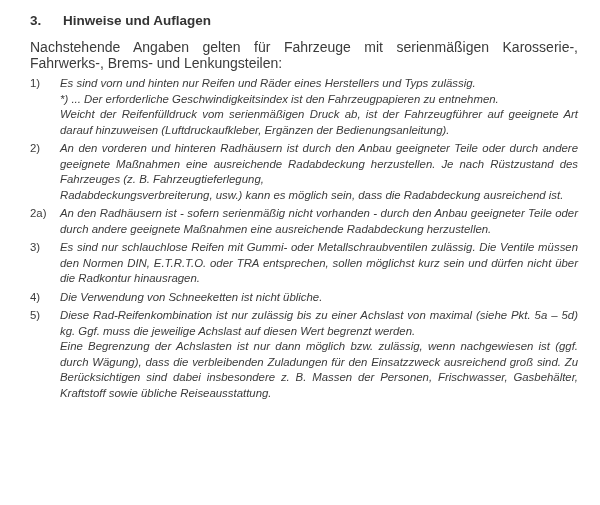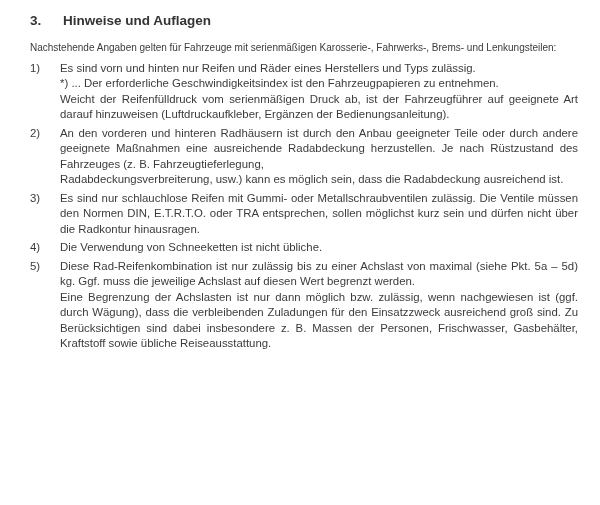--- a/index.html
+++ b/index.html
@@ -23,38 +23,39 @@
     display: grid;
     grid-template-columns: 33px 1fr;
     font-weight: bold;
     font-size: 13.5px;
     line-height: 17px;
     color: #343434;
     margin-bottom: 11px;
   }
   
   .intro {
-    font-size: 10px;
+    font-size: 14px;
     line-height: 15.5px;
     text-align: justify;
     white-space: pre-line;
     margin-bottom: 5px;
   }
   
   .item {
     display: grid;
     grid-template-columns: 30px 1fr;
     font-size: 11.4px;
     line-height: 15.5px;
     margin-bottom: 3px;
   }
   .item-number { text-align: left; }
   .item-text {
     text-align: justify;
     white-space: pre-line;
+    font-style: italic;
   }
 </style>
 </head>
 <body>
 
 <div class="page">
 
   <div class="doc-heading">
     <span>3.</span>
     <span>Hinweise und Auflagen</span>
@@ -68,20 +69,24 @@
 *) ... Der erforderliche Geschwindigkeitsindex ist den Fahrzeugpapieren zu entnehmen.
 Weicht der Reifenfülldruck vom serienmäßigen Druck ab, ist der Fahrzeugführer auf geeignete Art darauf hinzuweisen (Luftdruckaufkleber, Ergänzen der Bedienungsanleitung).</span>
   </div>
 
   <div class="item">
     <span class="item-number">2)</span>
     <span class="item-text">An den vorderen und hinteren Radhäusern ist durch den Anbau geeigneter Teile oder durch andere geeignete Maßnahmen eine ausreichende Radabdeckung herzustellen. Je nach Rüstzustand des Fahrzeuges (z. B. Fahrzeugtieferlegung,
 Radabdeckungsverbreiterung, usw.) kann es möglich sein, dass die Radabdeckung ausreichend ist.</span>
   </div>
 
+  <div class="item">
+    <span class="item-number">2a)</span>
+    <span class="item-text">An den Radhäusern ist - sofern serienmäßig nicht vorhanden - durch den Anbau geeigneter Teile oder durch andere geeignete Maßnahmen eine ausreichende Radabdeckung herzustellen.</span>
+  </div>
 
   <div class="item">
     <span class="item-number">3)</span>
     <span class="item-text">Es sind nur schlauchlose Reifen mit Gummi- oder Metallschraubventilen zulässig. Die Ventile müssen den Normen DIN, E.T.R.T.O. oder TRA entsprechen, sollen möglichst kurz sein und dürfen nicht über die Radkontur hinausragen.</span>
   </div>
 
   <div class="item">
     <span class="item-number">4)</span>
     <span class="item-text">Die Verwendung von Schneeketten ist nicht übliche.</span>
   </div>

